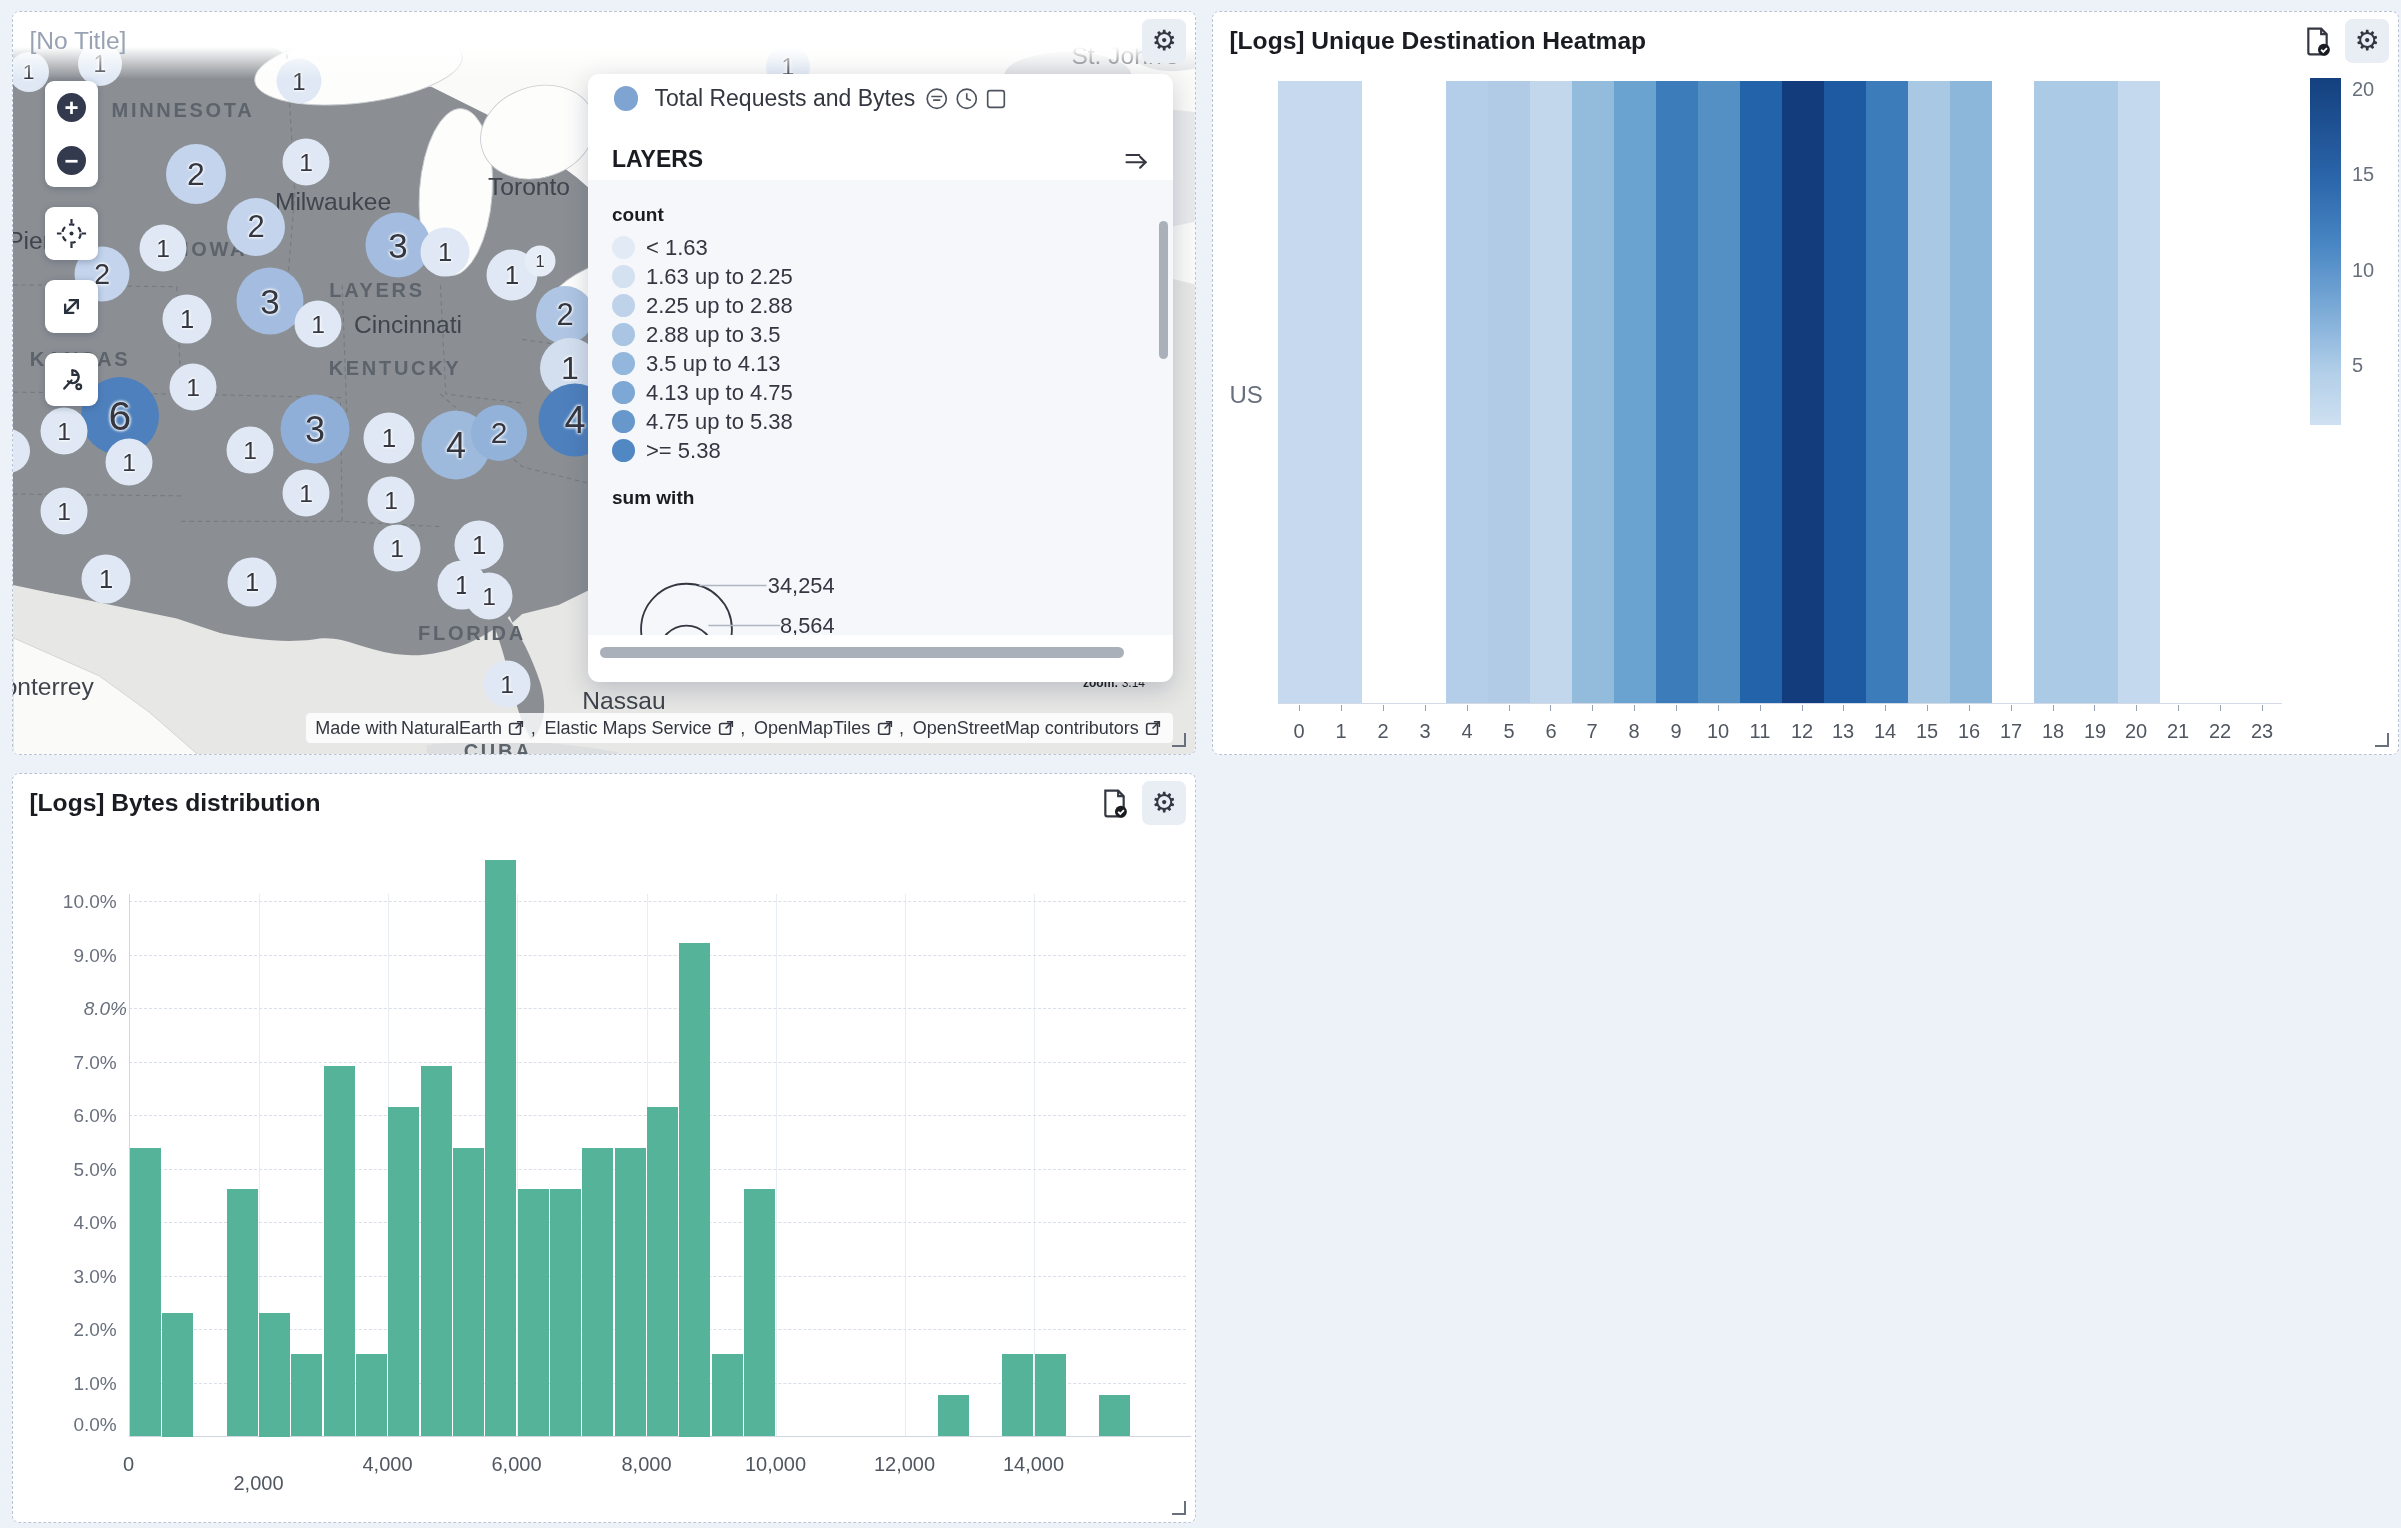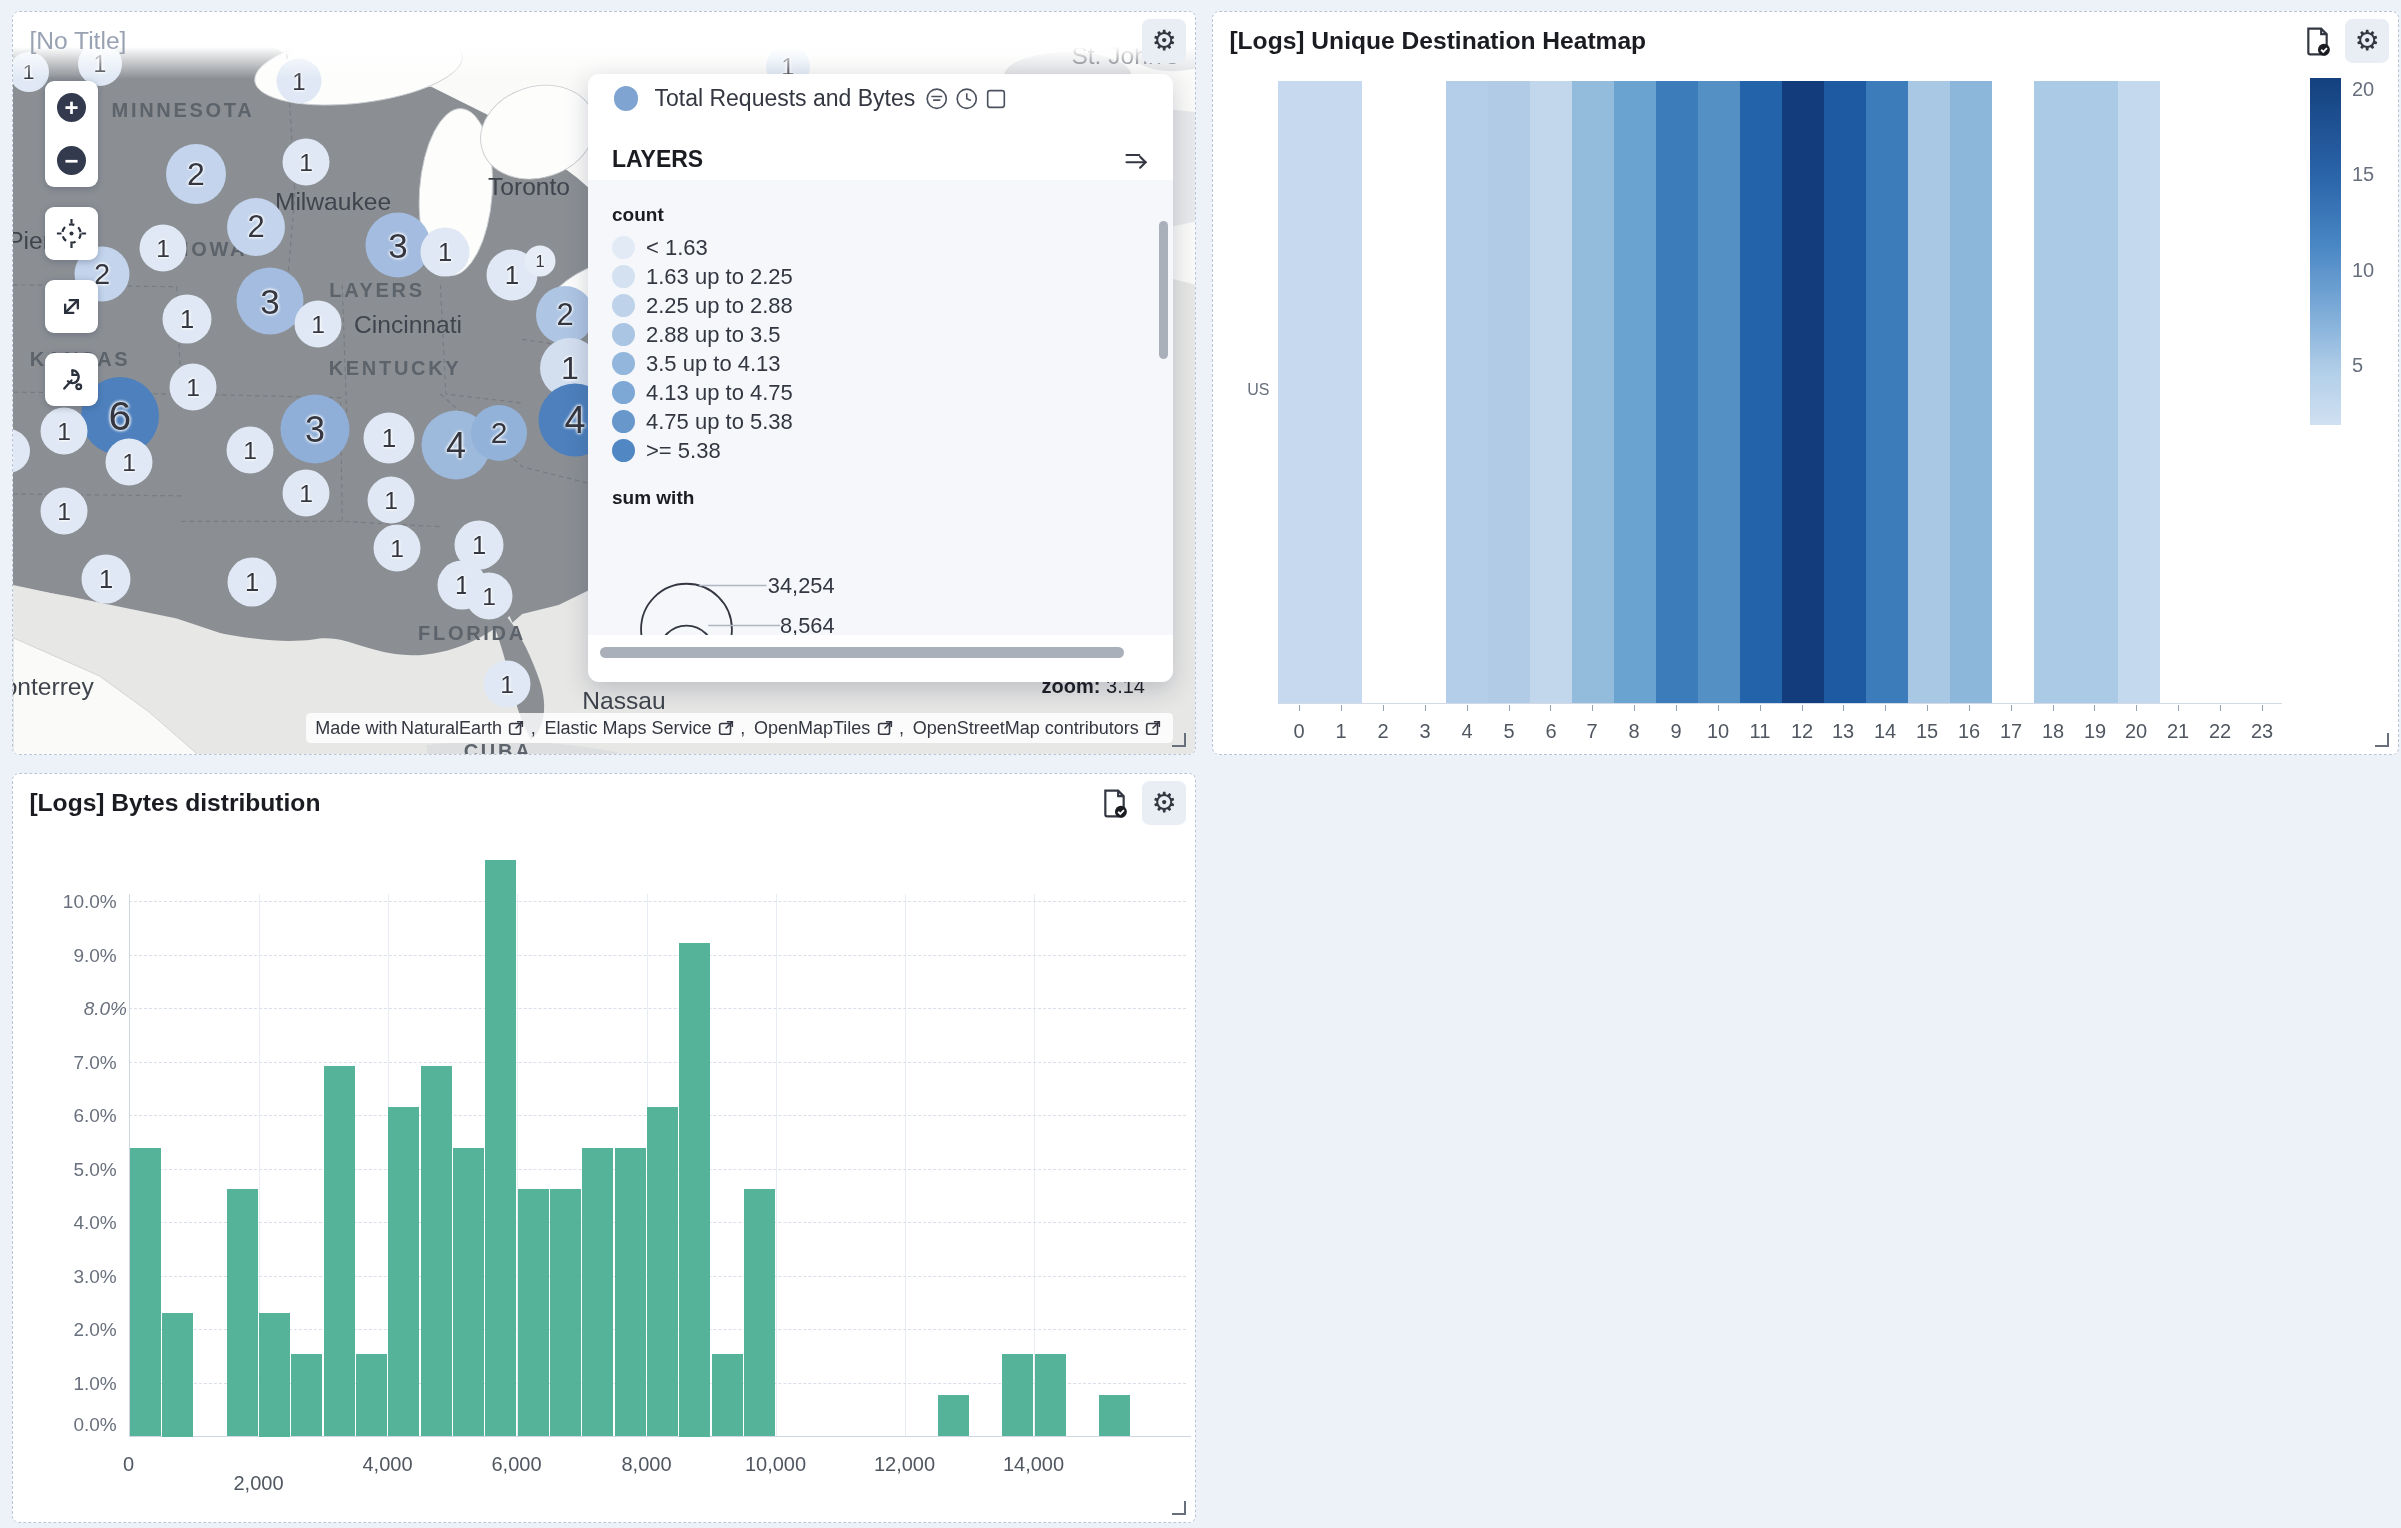--- a/index.html
+++ b/index.html
@@ -24,21 +24,21 @@
   #map-bubbles { position:absolute; inset:0; z-index:2; }
   .bubble { position:absolute; border-radius:50%; display:flex; align-items:center; justify-content:center; transform:translate(-50%,-50%); color:#343741; text-shadow:0 0 3.6px #fff,0 0 3.6px #fff,0 0 2.7px #fff; }
   #map-titlebar { position:absolute; left:0; top:0; right:0; height:67px; z-index:5;
     background:linear-gradient(rgba(255,255,255,1) 52%, rgba(255,255,255,0)); }
   #map-toolbar { position:absolute; left:32px; top:69px; z-index:7; display:flex; flex-direction:column; gap:20px; }
   .tool-group { width:53px; background:#fff; border-radius:9px; box-shadow:0 1.8px 6.4px rgba(50,60,90,.3); display:flex; flex-direction:column; align-items:center; }
   .tool-btn { width:53px; height:53px; display:flex; align-items:center; justify-content:center; color:#2b303d; }
   .zoom-circle { width:29px; height:29px; border-radius:50%; background:#343a4d; color:#fff; font-size:24px; font-weight:700; display:flex; align-items:center; justify-content:center; line-height:1; }
   #map-attribution { position:absolute; right:22px; bottom:11px; z-index:6; background:rgba(255,255,255,.82); border-radius:4.5px; padding:4.5px 9px; font-size:18px; color:#343741; display:flex; align-items:center; gap:3.6px; white-space:nowrap; }
   .ext-ico { display:inline-block; margin:0 1.8px; }
-  #map-zoomlevel { position:absolute; right:50px; bottom:56px; z-index:6; font-size:20px; color:#1a1c21; }
+  #map-zoomlevel { position:absolute; right:50px; bottom:64px; z-index:6; font-size:12px; color:#1a1c21; }
   #map-zoomlevel b { font-weight:700; }
 
   
   #layers-flyout { position:absolute; left:575px; top:62px; width:585px; height:608px; background:#fff; border-radius:11px;
     box-shadow:0 7.3px 24px rgba(40,50,80,.22); z-index:10; overflow:hidden; }
   #layers-header { display:flex; align-items:center; justify-content:space-between; padding:18px 22px 12.7px 24px; }
   #layers-title { font-size:23px; font-weight:700; color:#1a1c21; }
   #layer-row { display:flex; align-items:center; padding:11px 22px 14.6px 25.5px; }
   .layer-dot { width:24.6px; height:24.6px; border-radius:50%; flex:0 0 auto; }
   #layer-name { font-size:23px; color:#343741; margin-left:16.4px; }
@@ -51,21 +51,21 @@
   #sumbytes-wrap { margin-top:20px; position:relative; height:164px; }
   #layers-vscroll { position:absolute; right:5.5px; top:147px; width:8.2px; height:138px; border-radius:4.5px; background:#aab0ba; z-index:3; }
   #layers-hscroll { position:absolute; left:12px; bottom:24px; height:11px; width:524px; border-radius:5.5px; background:#aab0ba; z-index:3; }
 
   
   #hm-plot { position:absolute; left:65px; top:69px; height:622px; z-index:1; display:flex; }
   .hm-cell { width:42px; height:622px; }
   #hm-axisline { position:absolute; left:65px; top:691px; width:1004px; height:0.9px; background:#d3dae6; }
   .hm-xlabel { position:absolute; top:708px; width:42px; text-align:center; font-size:20px; color:#515761; }
   .hm-tick { position:absolute; top:693px; width:0.9px; height:6.4px; background:#98a2b3; }
-  #hm-ylabel { position:absolute; left:16.4px; top:369px; width:40px; text-align:right; font-size:16px; color:#69707d; }
+  #hm-ylabel { position:absolute; left:16.4px; top:369px; width:40px; font-size:24px; color:#69707d; }
   #hm-legendbar { position:absolute; left:1097px; top:66px; width:31px; height:347px;
      background:linear-gradient(#14407e 0%, #2a64a9 28%, #4886c4 48%, #7fadd8 68%, #b3cfe9 85%, #cfe0f1 100%); }
   .hm-legend-tick { position:absolute; left:1139px; font-size:20px; color:#69707d; }
 
   
   .hg-gridline { position:absolute; left:116px; width:1057px; border-top:1.8px dashed #d9dfe9; }
   .hg-vgrid { position:absolute; top:120px; height:542px; width:0.9px; background:#e8ecf3; }
   .hg-axis-x { position:absolute; left:116px; top:662px; width:1062px; height:0.9px; background:#cfd6e2; }
   .hg-axis-y { position:absolute; left:116px; top:120px; width:0.9px; height:543px; background:#cfd6e2; }
   .hg-bar { position:absolute; background:#54b399; }

